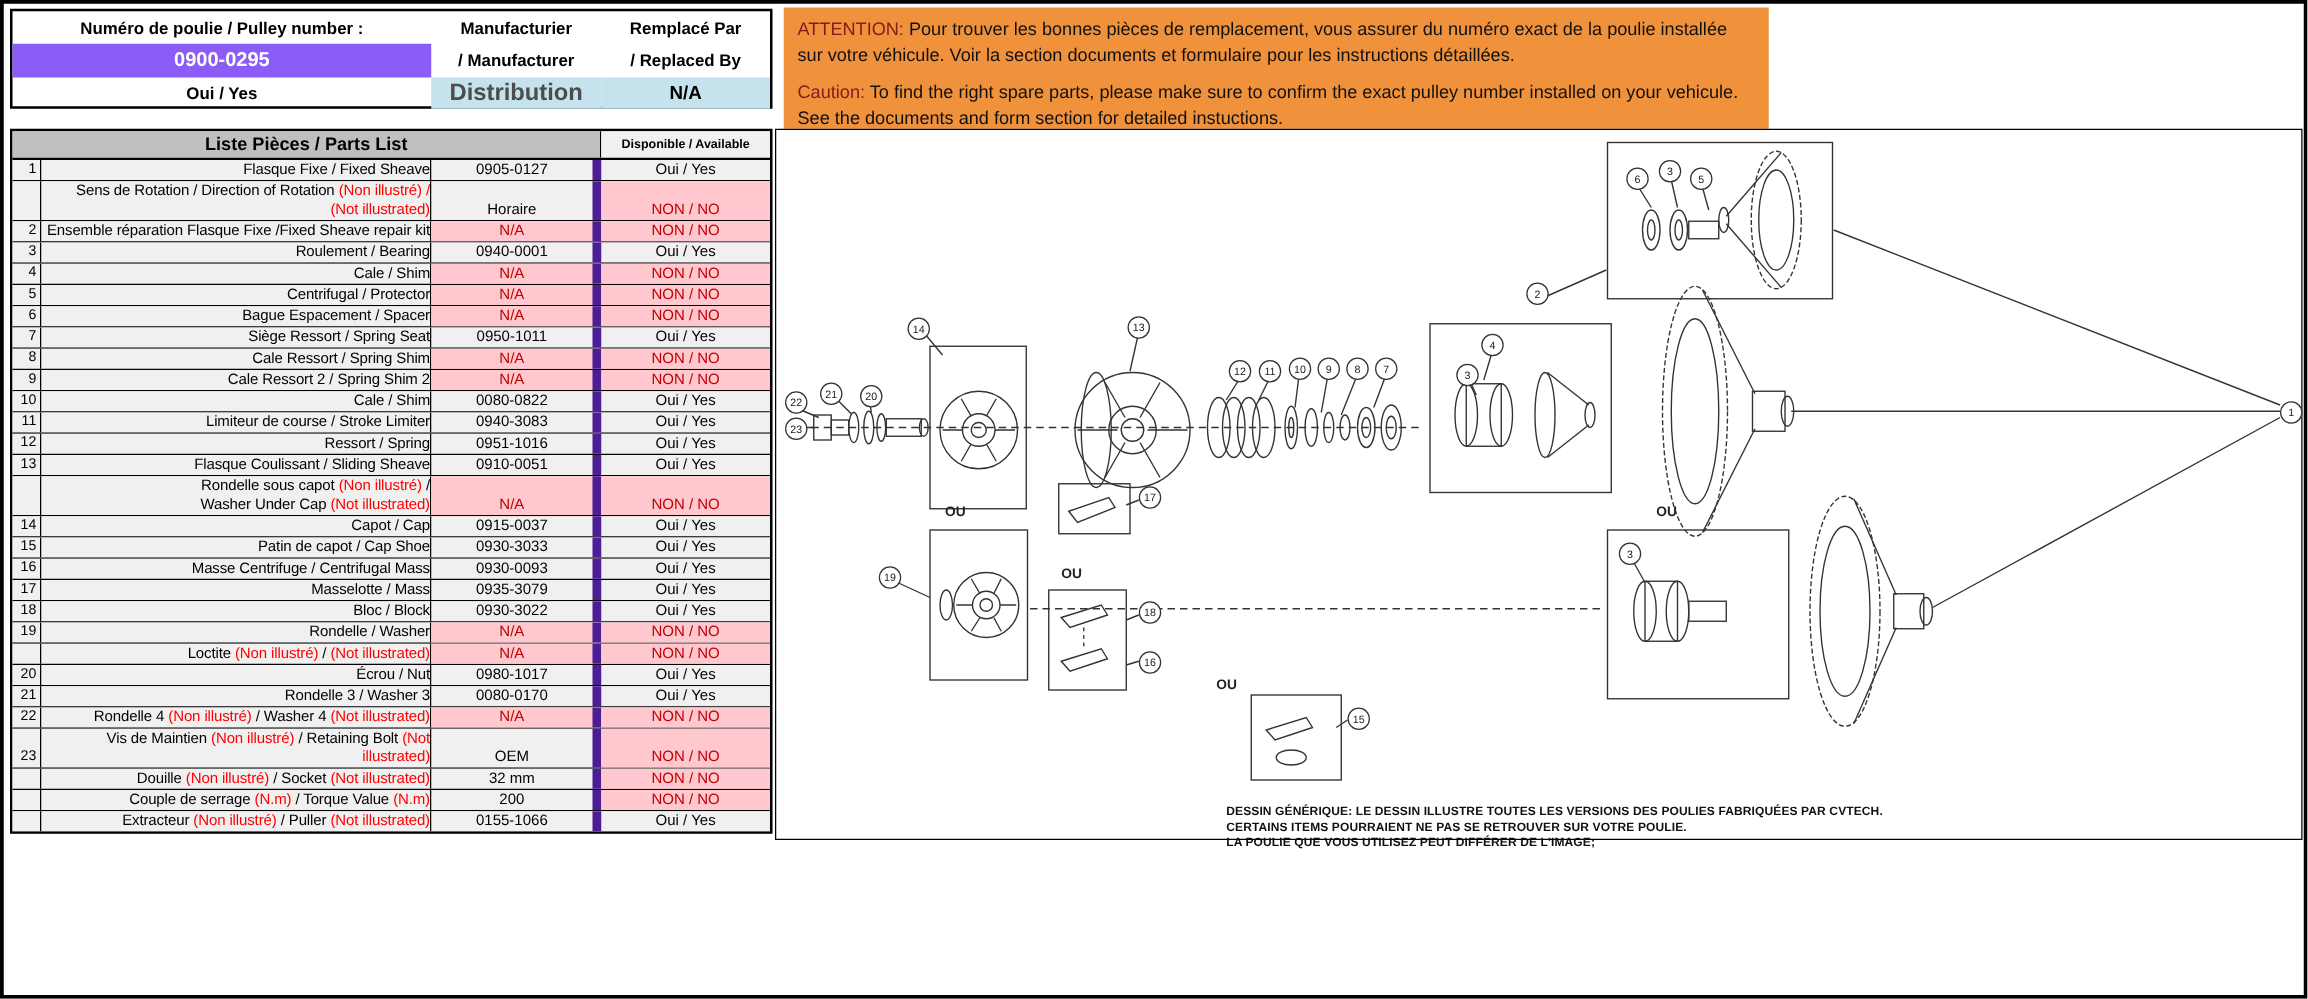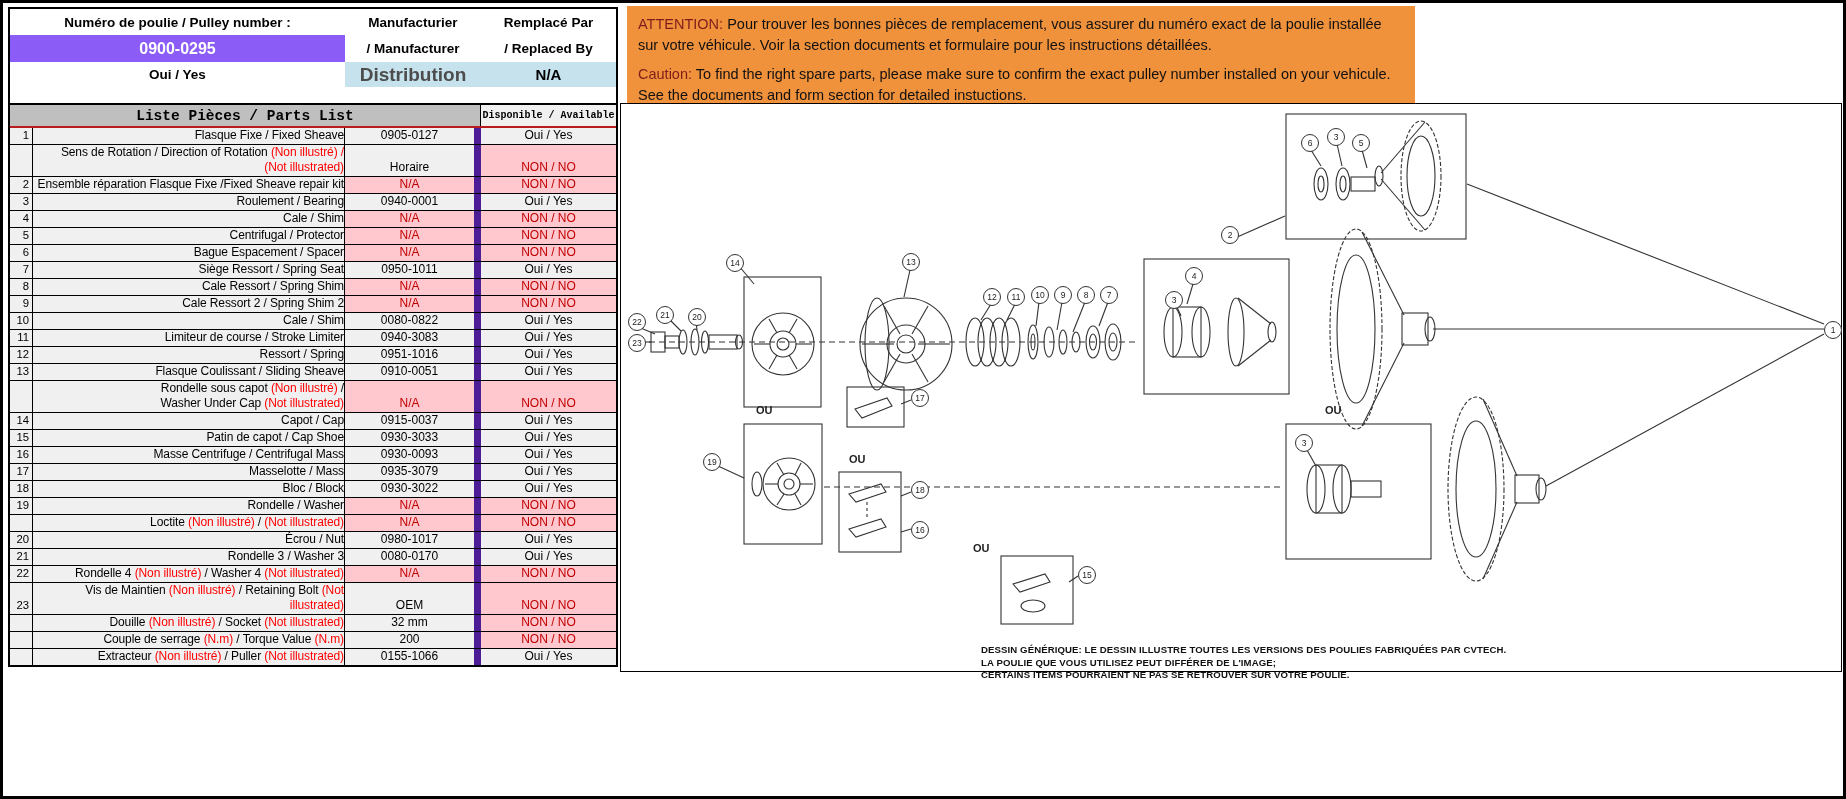--- a/index.html
+++ b/index.html
@@ -1,37 +1,37 @@
 <!DOCTYPE html>
 <html><head>
 <meta charset="utf-8">
 <style>
   html,body{margin:0;padding:0;background:#e8e8e8;}
   .page{position:relative;width:1846px;height:799px;background:#fff;border:3px solid #000;
         box-sizing:border-box;font-family:"Liberation Sans",sans-serif;overflow:hidden;}
 
   
-  .hblock{position:absolute;left:5px;top:4px;width:610px;height:98px;border:2px solid #000;
+  .hblock{position:absolute;left:5px;top:4px;width:610px;height:80px;border:2px solid #000;
           box-sizing:border-box;display:grid;grid-template-columns:335px 136px 135px;
           grid-template-rows:26px 27px 25px;}
   .hcell{display:flex;align-items:center;justify-content:center;font-weight:bold;font-size:13.5px;color:#000;}
   .teal{background:#8b5cf6;color:#fff;font-size:16px;text-align:center;}
   .lblue{background:#c5e2ed;}
   .hval-dist{color:#4d4d4d;font-size:19px;}
   .hval-na{font-size:15px;}
 
   
   .notice{position:absolute;left:624px;top:3px;width:788px;height:99px;background:#f0913c;
           box-sizing:border-box;padding:8px 11px;font-size:14.5px;line-height:21px;color:#111;}
   .notice p{margin:0 0 8px 0;}
   .rlabel{color:#7f1d1d;font-weight:normal;text-align:right;}
 
   
   .ptable{position:absolute;left:5px;top:100px;width:610px;border:2px solid #000;box-sizing:border-box;background:#f0f0f0;}
-  .pt-head{display:grid;grid-template-columns:471px 135px;border-bottom:2px solid #b91c1c;font-family:Liberation Mono, monospace;}
+  .pt-head{display:grid;grid-template-columns:471px 135px;border-bottom:2px solid #000000;}
   .pt-title{background:#bfbfbf;border-right:1px solid #000;display:flex;align-items:center;justify-content:center;
             font-weight:bold;font-size:14.5px;height:21px;}
   .pt-avail-head{background:#f0f0f0;display:flex;align-items:center;justify-content:center;
             font-weight:bold;font-size:10px;}
   .prow{display:grid;grid-template-columns:23px 312px 136px 135px;border-bottom:1px solid #000;background:#f0f0f0;}
   .prow:last-child{border-bottom:none;}
   .pcell{display:flex;align-items:flex-end;font-size:12px;line-height:15px;min-height:16px;padding-bottom:1px;box-sizing:border-box;}
   .c-num{justify-content:flex-end;padding-right:3px;font-size:11.3px;border-right:1px solid #000;}
   .c-desc{padding-left:4px;border-right:1px solid #000;letter-spacing:-0.1px;flex-direction:column;align-items:flex-end;justify-content:flex-end;}
   .c-part{justify-content:center;border-right:7px solid #4c1d95;}
@@ -453,22 +453,22 @@
       <rect x="894" y="371" width="24" height="28"></rect>
       <ellipse cx="920" cy="385" rx="5" ry="11"></ellipse>
 
       <line x1="846" y1="80" x2="1203" y2="220"></line>
       <line x1="812" y1="225" x2="1203" y2="225"></line>
       <line x1="925" y1="382" x2="1203" y2="230"></line>
     </svg>
 
     <div class="dnote">
       <div>DESSIN GÉNÉRIQUE: LE DESSIN ILLUSTRE TOUTES LES VERSIONS DES POULIES FABRIQUÉES PAR CVTECH.</div>
+      <div>CERTAINS ITEMS POURRAIENT NE PAS SE RETROUVER SUR VOTRE POULIE.</div>
       <div>LA POULIE QUE VOUS UTILISEZ PEUT DIFFÉRER DE L'IMAGE;</div>
-      <div>CERTAINS ITEMS POURRAIENT NE PAS SE RETROUVER SUR VOTRE POULIE.</div>
     </div>
   <div class="callout" style="left: 105px; top: 150px;">14</div>
       <div class="callout" style="left: 281px; top: 149px;">13</div>
       <div class="callout" style="left: 7px; top: 209px;">22</div>
       <div class="callout" style="left: 35px; top: 202px;">21</div>
       <div class="callout" style="left: 67px; top: 204px;">20</div>
       <div class="callout" style="left: 7px; top: 230px;">23</div>
       <div class="callout" style="left: 362px; top: 184px;">12</div>
       <div class="callout" style="left: 386px; top: 184px;">11</div>
       <div class="callout" style="left: 410px; top: 182px;">10</div>

